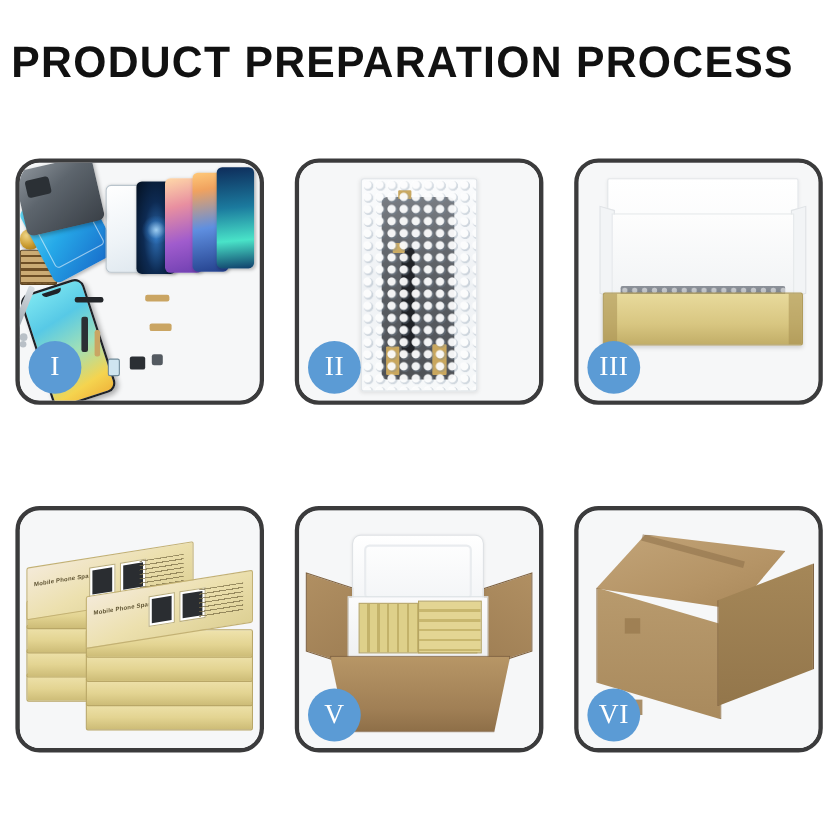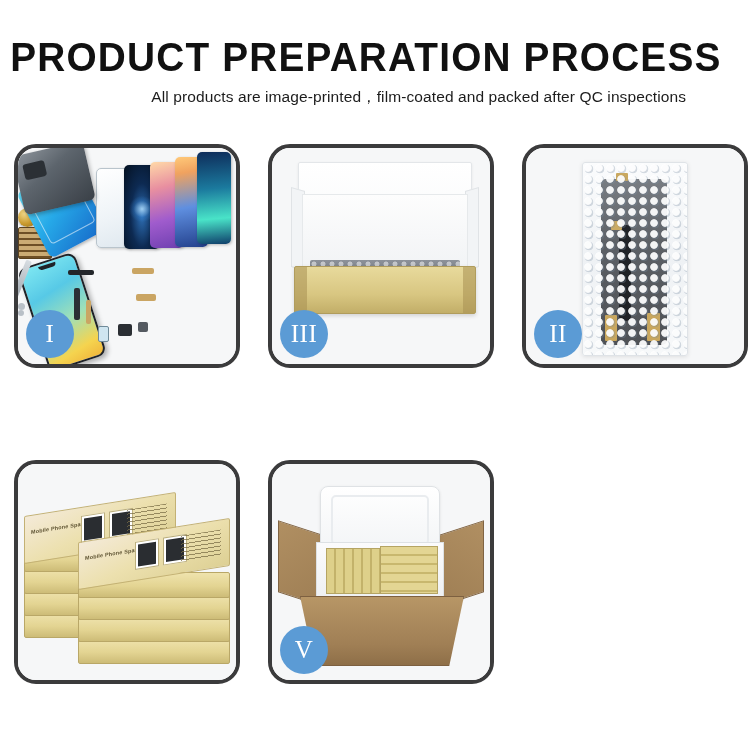--- a/index.html
+++ b/index.html
@@ -12,21 +12,21 @@
     height: 750px;
     font-family: "Liberation Sans", sans-serif;
     overflow: hidden;
     position: relative;
   }
 
   
   .header {
     width: 686px;
     padding-top: 36px;
-    text-align: right;
+    text-align: left;
   }
   .main-title {
     font-family: "Liberation Sans", sans-serif;
     font-size: 40px;
     font-weight: bold;
     letter-spacing: 1.2px;
     color: #111111;
     line-height: 1.05;
     transform: scaleX(0.97);
     white-space: nowrap;
@@ -516,21 +516,20 @@
     width: 14px; height: 14px;
     background: #9b7c51;
     opacity: 0.85;
   }
 </style>
 </head>
 <body>
 
 <div class="header">
   <div class="main-title">PRODUCT PREPARATION PROCESS</div>
-  <div class="sub-title">All products are image-printed，film-coated and packed after QC inspections</div>
 </div>
 
 <div class="grid">
 
   <div class="panel">
     <div class="panel-stage">
       <div class="p1-phone p1-adhesive"></div>
       <div class="p1-phone p1-glass"></div>
       <div class="p1-phone p1-blackscr"></div>
       <div class="p1-phone p1-purple"></div>
@@ -550,41 +549,41 @@
       <div class="p1-chip p1-flex8"></div>
       <div class="p1-tool"></div>
       <div class="p1-screw1"></div>
       <div class="p1-screw2"></div>
     </div>
     <div class="badge">I</div>
   </div>
 
   <div class="panel">
     <div class="panel-stage">
-      <div class="p3-lid"></div>
-      <div class="p3-foam"></div>
-      <div class="p3-content"></div>
-      <div class="p3-tray"></div>
-    </div>
-    <div class="badge">III</div>
-  </div>
-
-  <div class="panel">
-    <div class="panel-stage">
       <div class="p2-bag">
         <div class="p2-inner"></div>
         <div class="p2-cable"></div>
         <div class="p2-tape1"></div>
         <div class="p2-tape2"></div>
         <div class="p2-tape3"></div>
         <div class="p2-tape4"></div>
         <div class="p2-bubbles"></div>
       </div>
     </div>
     <div class="badge">II</div>
+  </div>
+
+  <div class="panel">
+    <div class="panel-stage">
+      <div class="p3-lid"></div>
+      <div class="p3-foam"></div>
+      <div class="p3-content"></div>
+      <div class="p3-tray"></div>
+    </div>
+    <div class="badge">III</div>
   </div>
 
   <div class="panel">
     <div class="panel-stage">
       <div class="p4-stack">
         <div class="p4-box" style="left:2px;  top:142px;"></div>
         <div class="p4-box" style="left:2px;  top:120px;"></div>
         <div class="p4-box" style="left:2px;  top:98px;"></div>
         <div class="p4-box" style="left:2px;  top:76px;"></div>
         <div class="p4-top" style="left:2px;  top:34px;">
@@ -622,14 +621,25 @@
       <div class="p5-flapR"></div>
       <div class="p5-foamlid"></div>
       <div class="p5-foambox"></div>
       <div class="p5-yellow"></div>
       <div class="p5-yellow2"></div>
       <div class="p5-front"></div>
     </div>
     <div class="badge">V</div>
   </div>
 
+  <div class="panel">
+    <div class="panel-stage">
+      <div class="p6-top"></div>
+      <div class="p6-seam"></div>
+      <div class="p6-left"></div>
+      <div class="p6-right"></div>
+      <div class="p6-tape1"></div>
+      <div class="p6-tape2"></div>
+    </div>
+    <div class="badge">VI</div>
+  </div>
 
 </div>
 
 </body></html>

